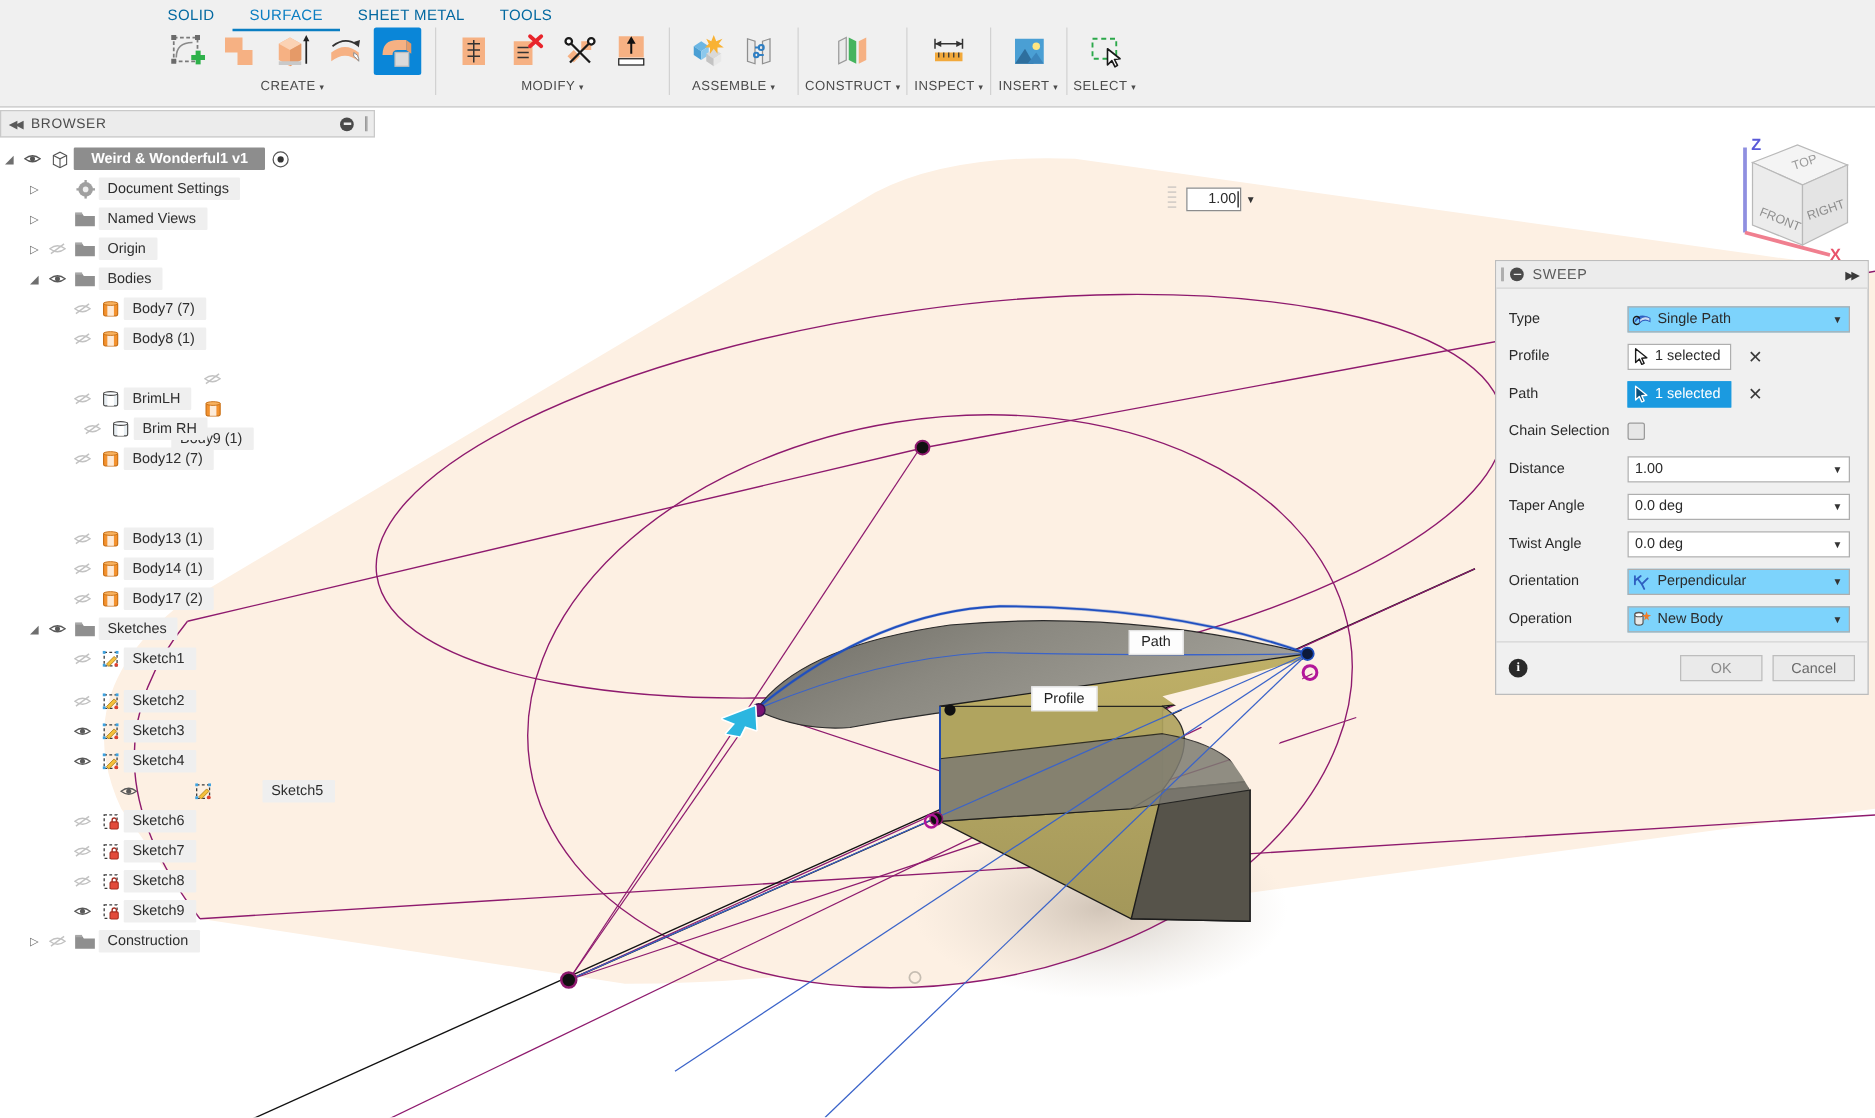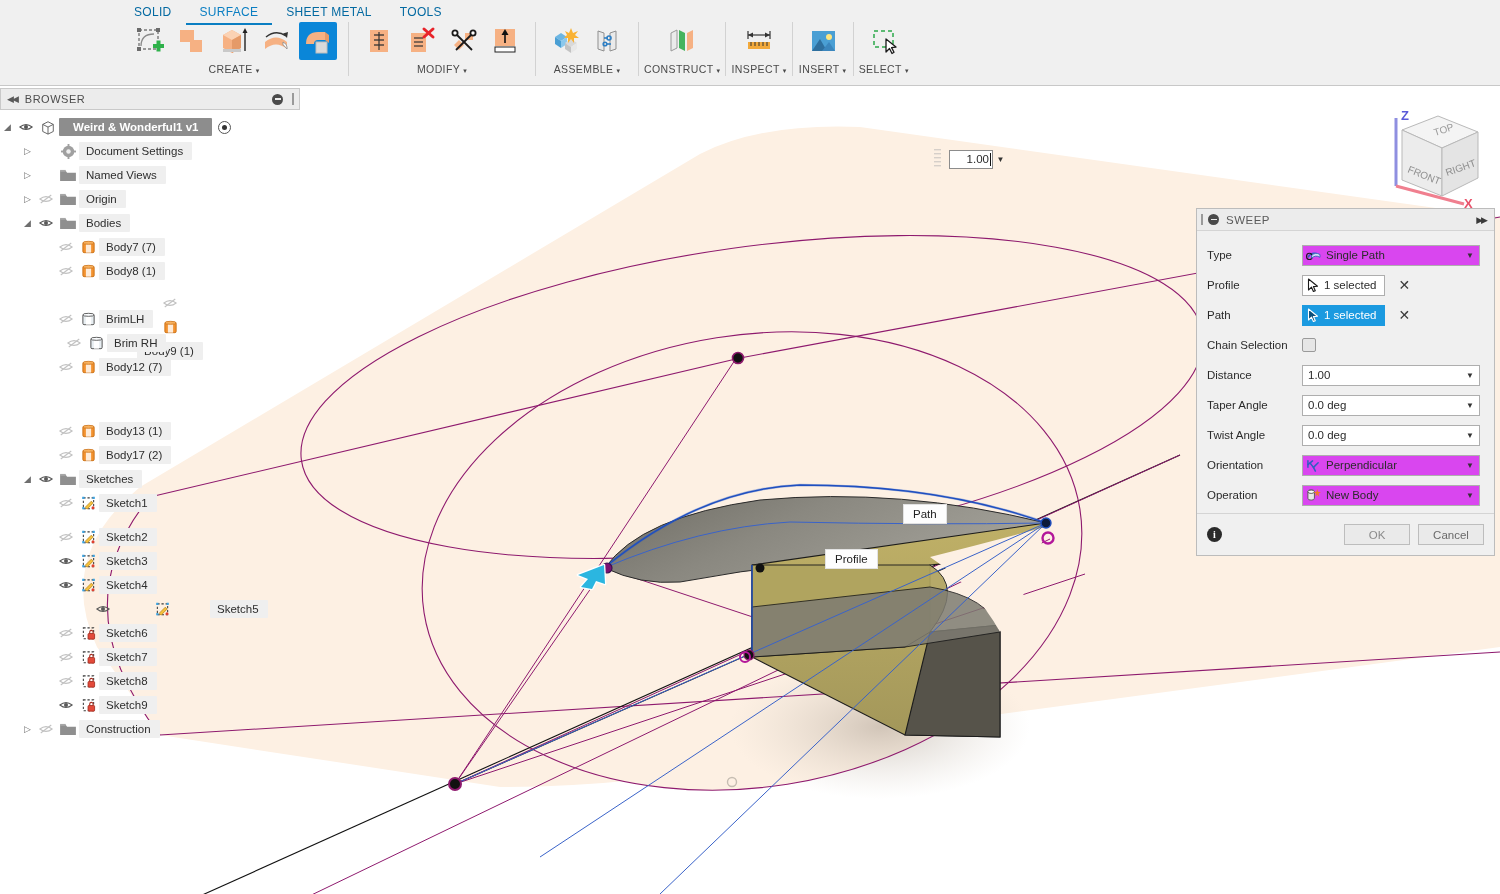--- a/index.html
+++ b/index.html
@@ -129,21 +129,21 @@
     display:flex;align-items:center;justify-content:center; margin-right: 7px; cursor: pointer;
   }
   #sweep-head .minus::after { content:''; width:6px;height:1.5px;background:#ececec; }
   #sweep-title { font-size: 11.5px; color: #5b5b5b; letter-spacing: .5px; }
   #sweep-head .expand { position:absolute; right: 8px; color:#3a3a3a; font-size:9px; letter-spacing:-2px; cursor:pointer; }
 
   #sweep-body { padding: 9px 0 0 0; }
   .row { display: flex; align-items: center; height: 30px; padding-left: 10px; }
   .row .lab { width: 95px; font-size: 11.5px; color: #2b2b2b; }
   .ctl-select {
-    width: 178px; height: 21px; background: #d946ef; border: 1px solid #aeaeae;
+    width: 178px; height: 21px; background: #7dd3fc; border: 1px solid #aeaeae;
     display: flex; align-items: center; padding: 0 3px; position: relative; cursor: pointer;
   }
   .ctl-select .txt { margin-left: 5px; font-size: 11.5px; }
   .ctl-select .dd { position:absolute; right:5px; font-size:8px; color:#333; }
   .ctl-field {
     width: 178px; height: 21px; background: #fff; border: 1px solid #aeaeae;
     display: flex; align-items: center; padding: 0 3px; position: relative; cursor: text;
   }
   .ctl-field .txt { font-size: 11.5px; padding-left: 2px; }
   .ctl-field .dd { position:absolute; right:5px; font-size:8px; color:#333; cursor:pointer;}
@@ -755,20 +755,37 @@
               <line x1="2" y1="10" x2="14" y2="1" stroke="#c2c2c2" stroke-width="1.3"></line>
             </svg>
           </span>
           <span class="nicon">
             <svg width="15" height="15" viewBox="0 0 16 16">
               <rect x="2" y="2.5" width="12" height="11" rx="1.3" fill="#f3922f" stroke="#c96f14" stroke-width="1"></rect>
               <rect x="5.2" y="2.5" width="5.6" height="11" fill="#fff" opacity=".82"></rect>
               <ellipse cx="8" cy="3" rx="6" ry="1.6" fill="#f8b260" stroke="#c96f14" stroke-width=".8"></ellipse>
             </svg>
           </span>
+          <span class="nlabel">Body14 (1)</span>
+        </div>
+        <div class="node" style="padding-left: 40px;">
+          <span class="tri"></span>
+          <span class="eye">
+            <svg width="14" height="10" viewBox="0 0 16 11">
+              <path d="M1 5.5 Q8 0 15 5.5 Q8 11 1 5.5 Z" fill="none" stroke="#c2c2c2" stroke-width="1.2"></path>
+              <line x1="2" y1="10" x2="14" y2="1" stroke="#c2c2c2" stroke-width="1.3"></line>
+            </svg>
+          </span>
+          <span class="nicon">
+            <svg width="15" height="15" viewBox="0 0 16 16">
+              <rect x="2" y="2.5" width="12" height="11" rx="1.3" fill="#f3922f" stroke="#c96f14" stroke-width="1"></rect>
+              <rect x="5.2" y="2.5" width="5.6" height="11" fill="#fff" opacity=".82"></rect>
+              <ellipse cx="8" cy="3" rx="6" ry="1.6" fill="#f8b260" stroke="#c96f14" stroke-width=".8"></ellipse>
+            </svg>
+          </span>
           <span class="nlabel">Body17 (2)</span>
         </div>
         <div class="node" style="padding-left: 20px;">
           <span class="tri">◢</span>
           <span class="eye">
             <svg width="14" height="10" viewBox="0 0 16 11">
               <path d="M1 5.5 Q8 0 15 5.5 Q8 11 1 5.5 Z" fill="none" stroke="#5a5a5a" stroke-width="1.2"></path>
               <circle cx="8" cy="5.5" r="2.3" fill="#5a5a5a"></circle>
             </svg>
           </span>

